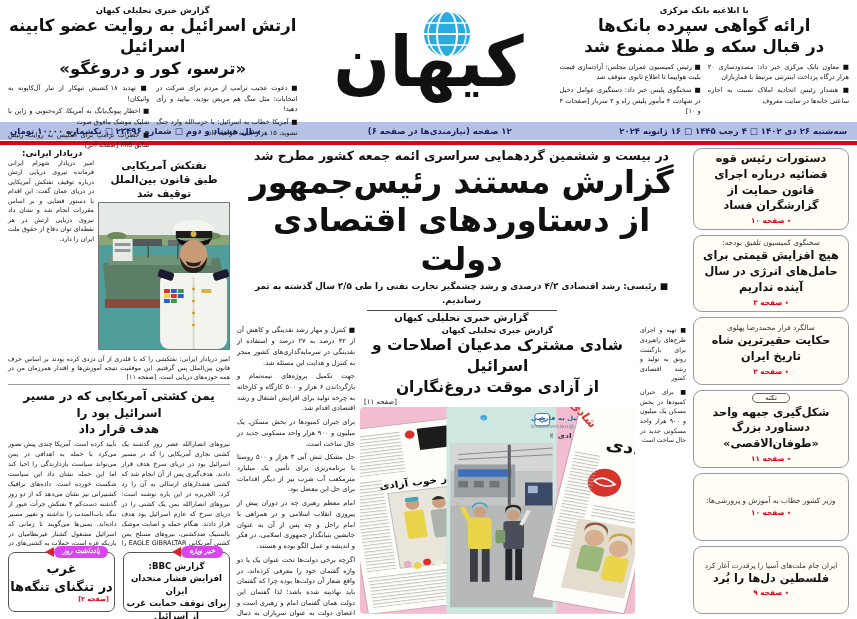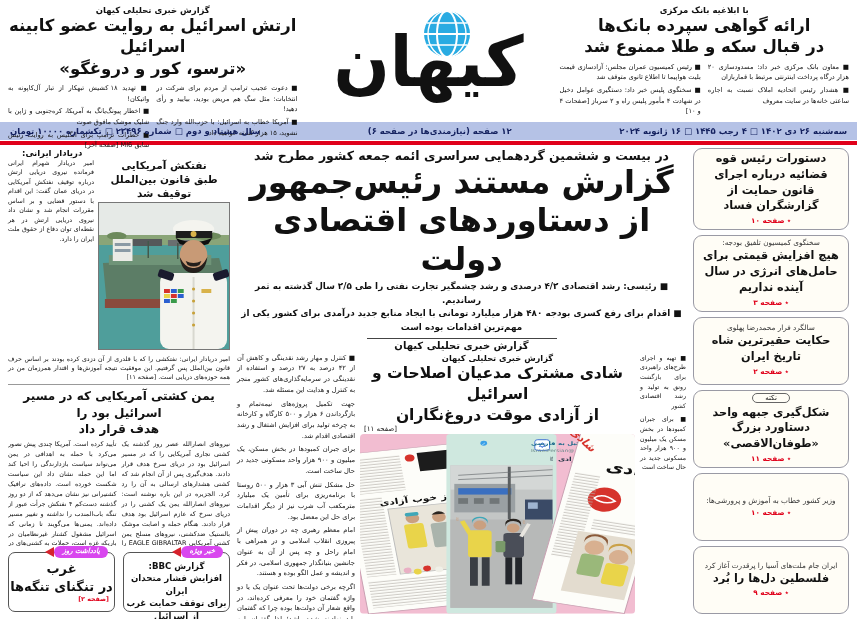--- a/index.html
+++ b/index.html
@@ -173,21 +173,20 @@
     </div>
 
     <div class="center">
       <div class="lead-kicker">در بیست و ششمین گردهمایی سراسری ائمه جمعه کشور مطرح شد</div>
       <div class="lead-headline">
         <div>گزارش مستند رئیس‌جمهور</div>
         <div>از دستاوردهای اقتصادی دولت</div>
       </div>
       <div class="lead-bullets">
         <div>■ رئیسی: رشد اقتصادی ۴/۲ درصدی و رشد چشمگیر تجارت نفتی را طی ۲/۵ سال گذشته به ثمر رساندیم.</div>
-        <div>■ اقدام برای رفع کسری بودجه ۴۸۰ هزار میلیارد تومانی با ایجاد منابع جدید درآمدی برای کشور یکی از مهم‌ترین اقدامات بوده است</div>
       </div>
       <div class="tag-divider"></div>
       <div class="tagline">گزارش خبری تحلیلی کیهان</div>
 
       <div class="center-bottom">
 
         <div class="narrow-col">
           <p>■ تهیه و اجرای طرح‌های راهبردی برای بازگشت رونق به تولید و رشد اقتصادی کشور</p>
           <p>■ برای جبران کمبودها در بخش مسکن یک میلیون و ۹۰۰ هزار واحد مسکونی جدید در حال ساخت است</p>
         </div>

